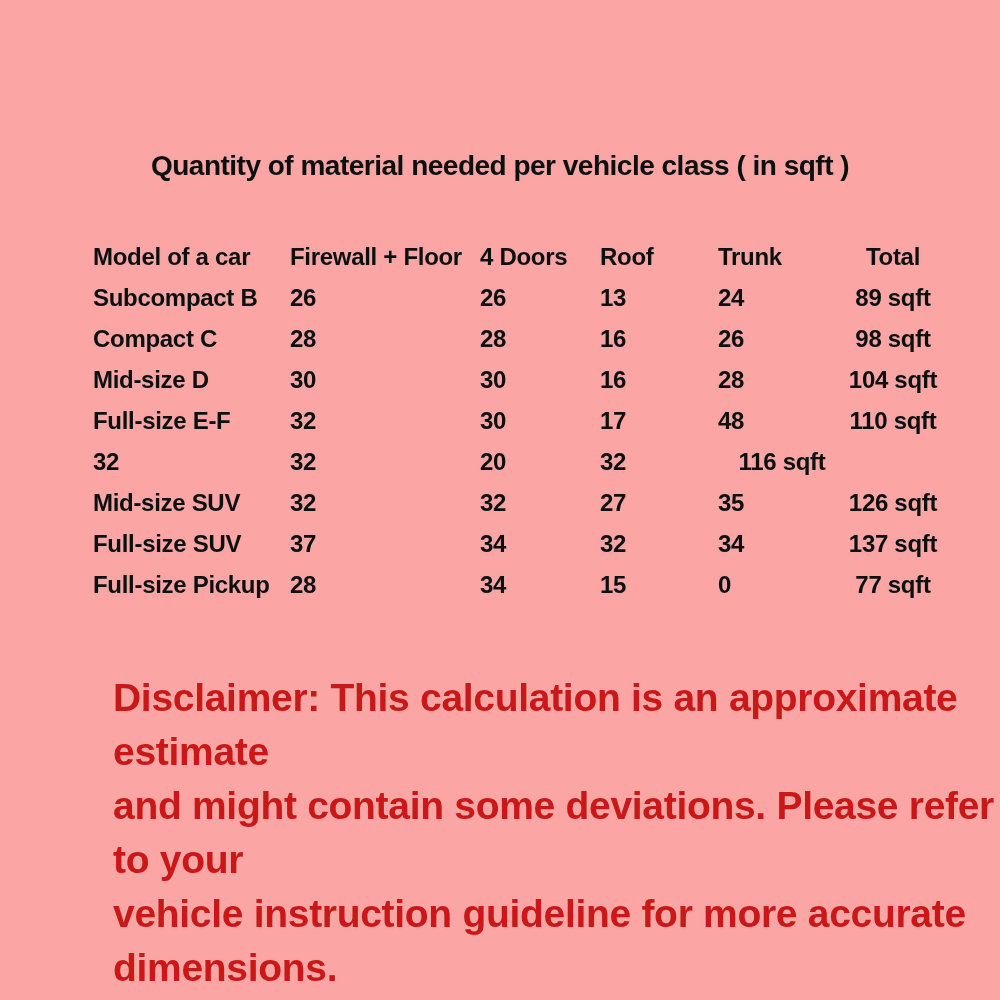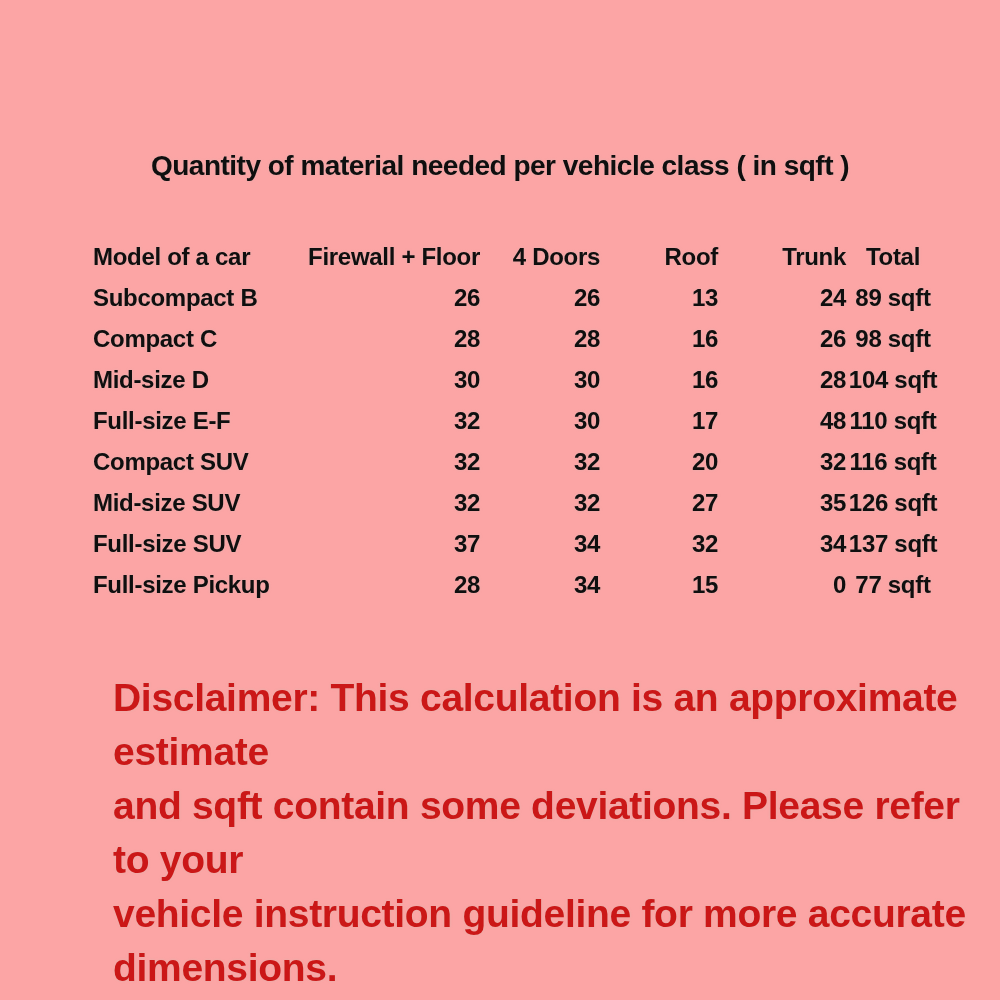--- a/index.html
+++ b/index.html
@@ -29,21 +29,21 @@
     display: grid;
     grid-template-columns: 197px 190px 120px 118px 128px 94px;
     height: 41px;
     align-items: center;
     font-size: 24px;
     letter-spacing: -0.3px;
     text-shadow: 0 0 3px rgba(190,190,190,0.35);
   }
   .cell { white-space: nowrap; }
   .c-left   { text-align: left; }
-  .c-center { text-align: right; }
+  .c-center { text-align: left; }
   .c-right  { text-align: center; }
   .disclaimer {
     margin: 66px 0 0 113px;
     font-size: 39px;
     line-height: 54px;
     letter-spacing: -0.3px;
     text-shadow: 0 0 3px rgba(170,200,180,0.35);
   }
 </style>
 </head>
@@ -94,21 +94,20 @@
     <div class="trow">
       <div class="cell c-left">Full-size E-F</div>
       <div class="cell c-center">32</div>
       <div class="cell c-center">30</div>
       <div class="cell c-center">17</div>
       <div class="cell c-center">48</div>
       <div class="cell c-right">110 sqft</div>
     </div>
 
     <div class="trow">
-      <div class="cell c-left">Compact SUV</div>
       <div class="cell c-center">32</div>
       <div class="cell c-center">32</div>
       <div class="cell c-center">20</div>
       <div class="cell c-center">32</div>
       <div class="cell c-right">116 sqft</div>
     </div>
 
     <div class="trow">
       <div class="cell c-left">Mid-size SUV</div>
       <div class="cell c-center">32</div>
@@ -133,17 +132,17 @@
       <div class="cell c-center">34</div>
       <div class="cell c-center">15</div>
       <div class="cell c-center">0</div>
       <div class="cell c-right">77 sqft</div>
     </div>
 
   </div>
 
   <div class="disclaimer" style="color: rgb(203, 23, 23);">
     <div>Disclaimer: This calculation is an approximate estimate</div>
-    <div>and sqft contain some deviations. Please refer to your</div>
+    <div>and might contain some deviations. Please refer to your</div>
     <div>vehicle instruction guideline for more accurate dimensions.</div>
   </div>
 
 </div>
 
 </body></html>

